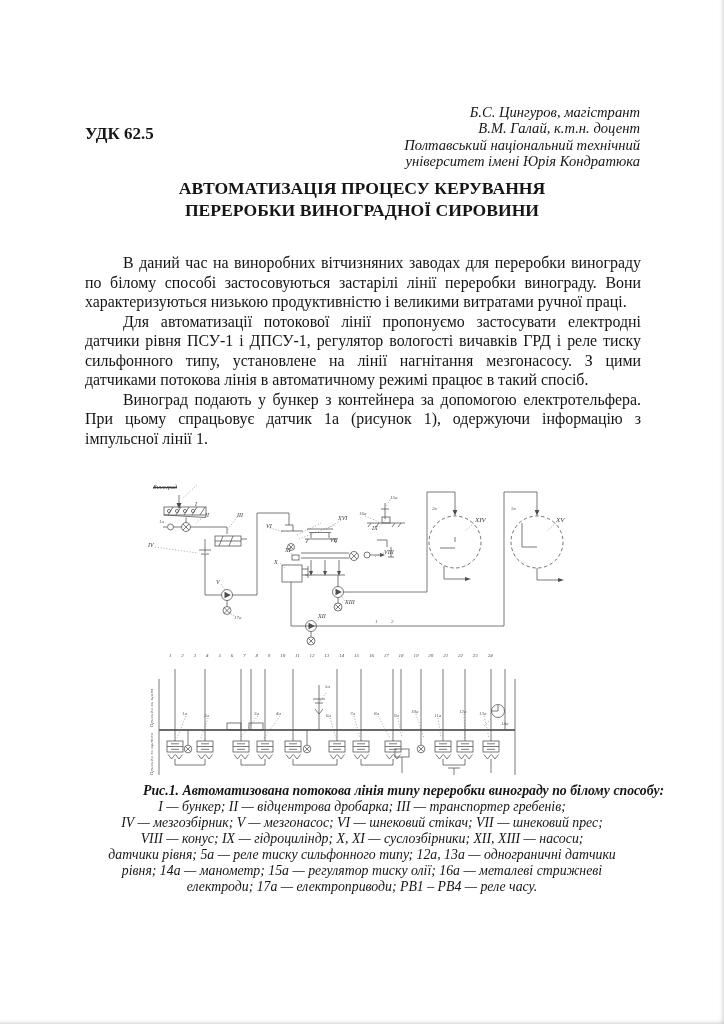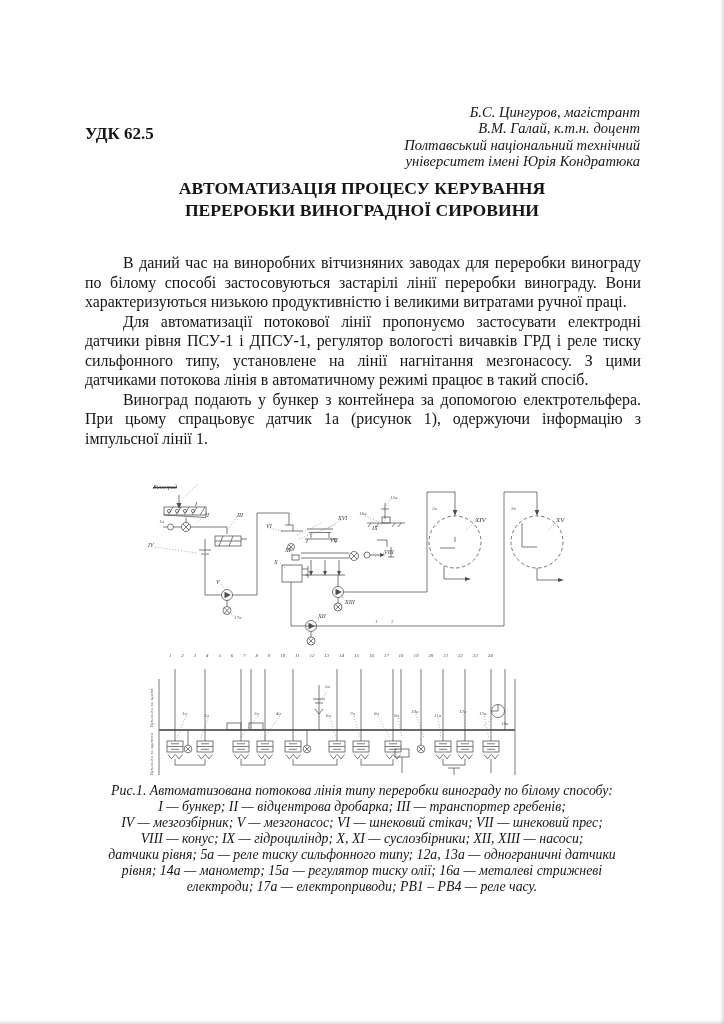--- a/index.html
+++ b/index.html
@@ -21,21 +21,21 @@
   .dlbl{position:absolute;font-style:italic;font-size:6px;line-height:1;color:#3c3c3c;white-space:nowrap;}
   .dlbl.sm{font-size:5px;color:#555;}
   .dlbl.big{font-size:7px;}
   .strike{text-decoration:line-through;}
   .vert{writing-mode:vertical-rl;transform:rotate(180deg);font-size:4.6px;font-style:italic;color:#555;
         position:absolute;letter-spacing:.3px;}
   .nums{position:absolute;left:30px;top:170px;width:348px;font-size:5px;font-style:italic;color:#4a4a4a;
         word-spacing:8.6px;white-space:nowrap;}
   .caption{position:absolute;left:60px;top:783px;width:604px;text-align:center;font-style:italic;
            font-size:13.8px;line-height:16px;}
-  .caption .c1{font-weight:normal;}
+  .caption .c1{font-weight:bold;text-align:right;}
   .pagenum{position:absolute;left:0;right:0;top:943px;text-align:center;font-size:16.5px;}
   
   svg .st{stroke:#4d4d4d;stroke-width:.75;fill:none;}
   svg .thick{stroke:#6a6a6a;stroke-width:1.8;fill:none;}
   svg .dash{stroke:#4d4d4d;stroke-width:.8;fill:none;stroke-dasharray:3.4 2.6;}
   svg .dot{stroke:#6a6a6a;stroke-width:.6;fill:none;stroke-dasharray:1 1.9;}
   svg .fil{fill:#4d4d4d;stroke:none;}
 </style>
 </head>
 <body>

